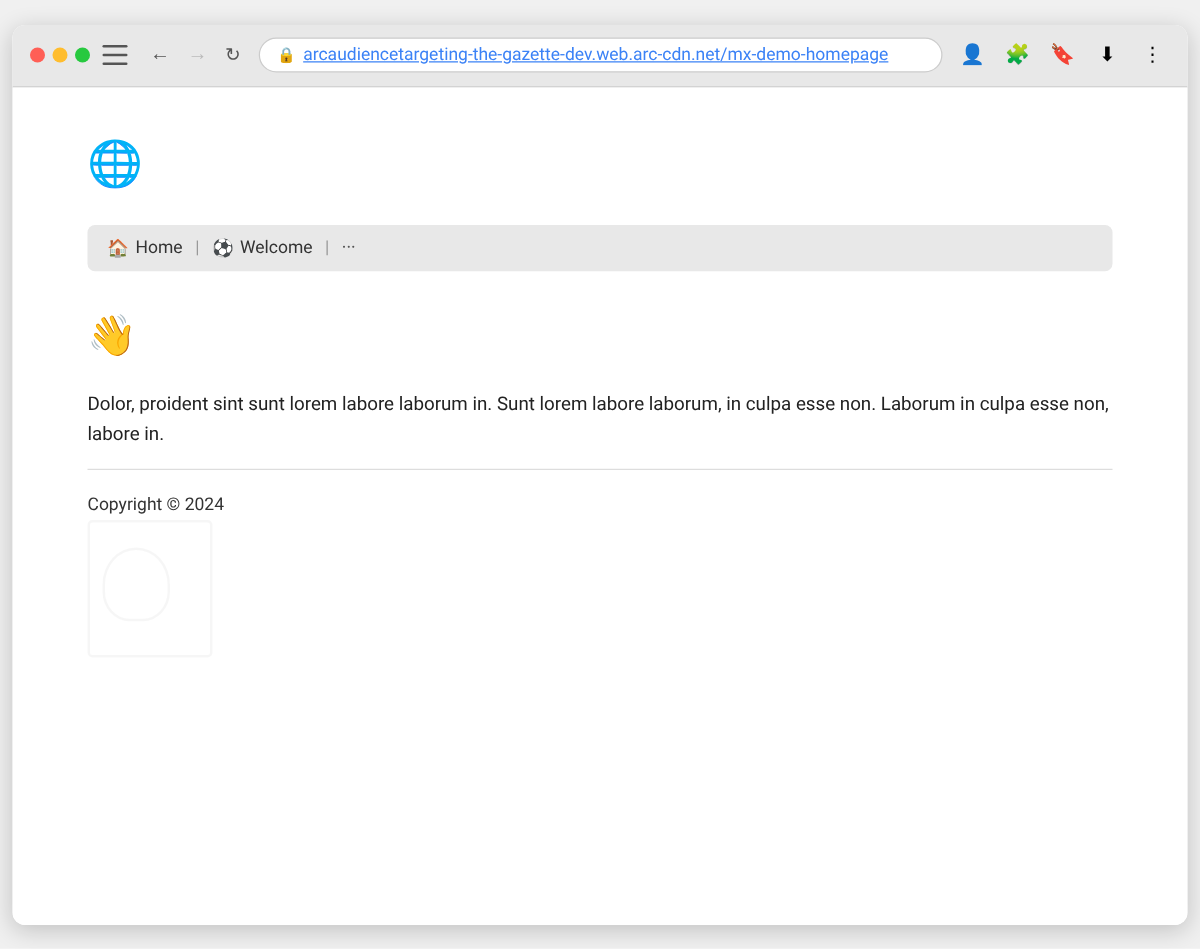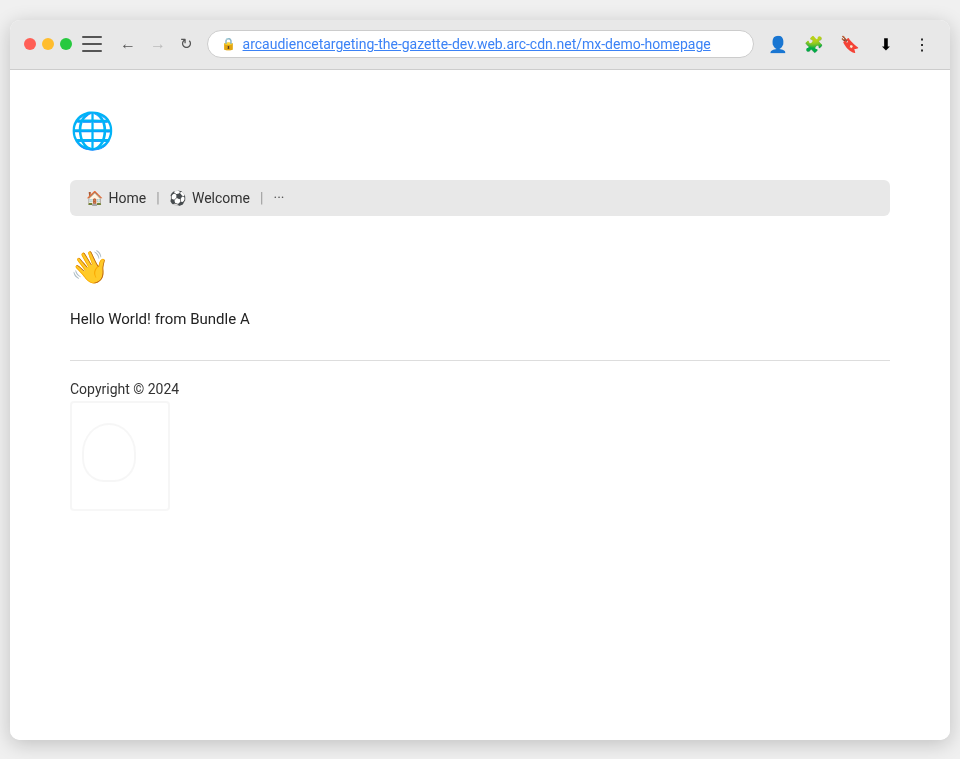--- a/index.html
+++ b/index.html
@@ -313,22 +313,22 @@
         <span>Welcome</span>
       </a>
       <span class="nav-separator">|</span>
       <span class="nav-more">···</span>
     </nav>
 
     <h2 class="page-heading">
       <span>👋</span>
     </h2>
 
-
-    <p class="hello-world">Hello World! from Bundle A</p>
+    <p class="page-body">Dolor, proident sint sunt lorem labore laborum in. Sunt lorem labore laborum, in culpa esse non. Laborum in culpa esse non, labore in.</p>
+
 
     <hr class="page-divider">
 
     <div class="page-footer">
       <span>Copyright © 2024</span>
     </div>
 
     <div class="bottom-image"></div>
 
   </div>

